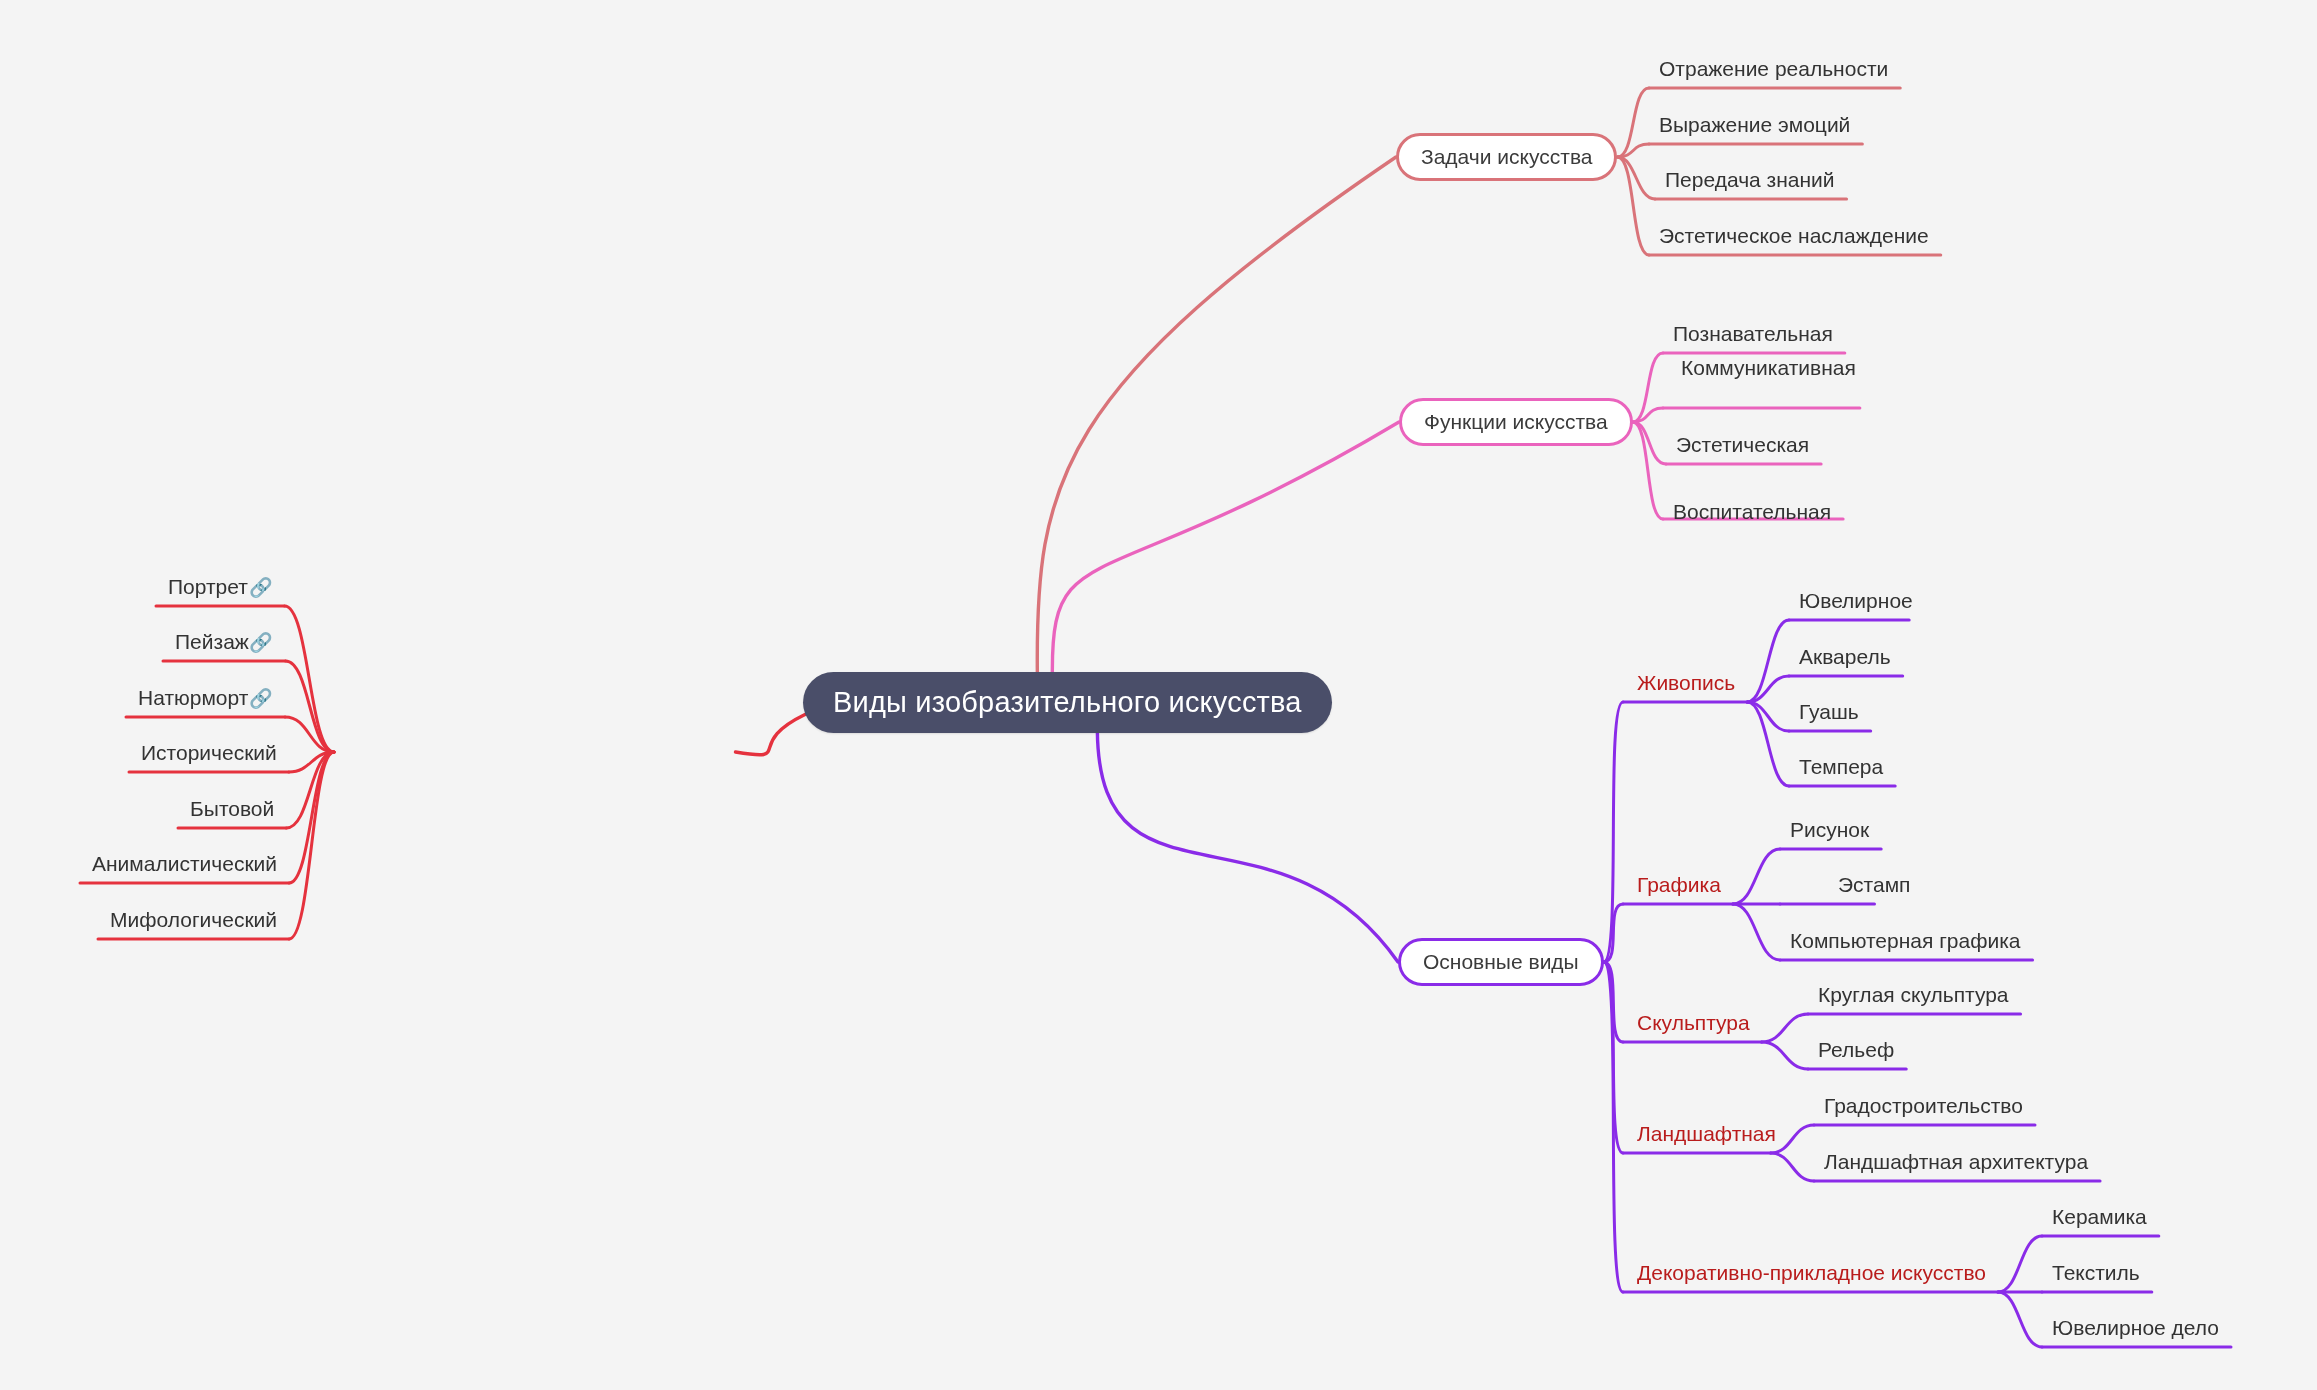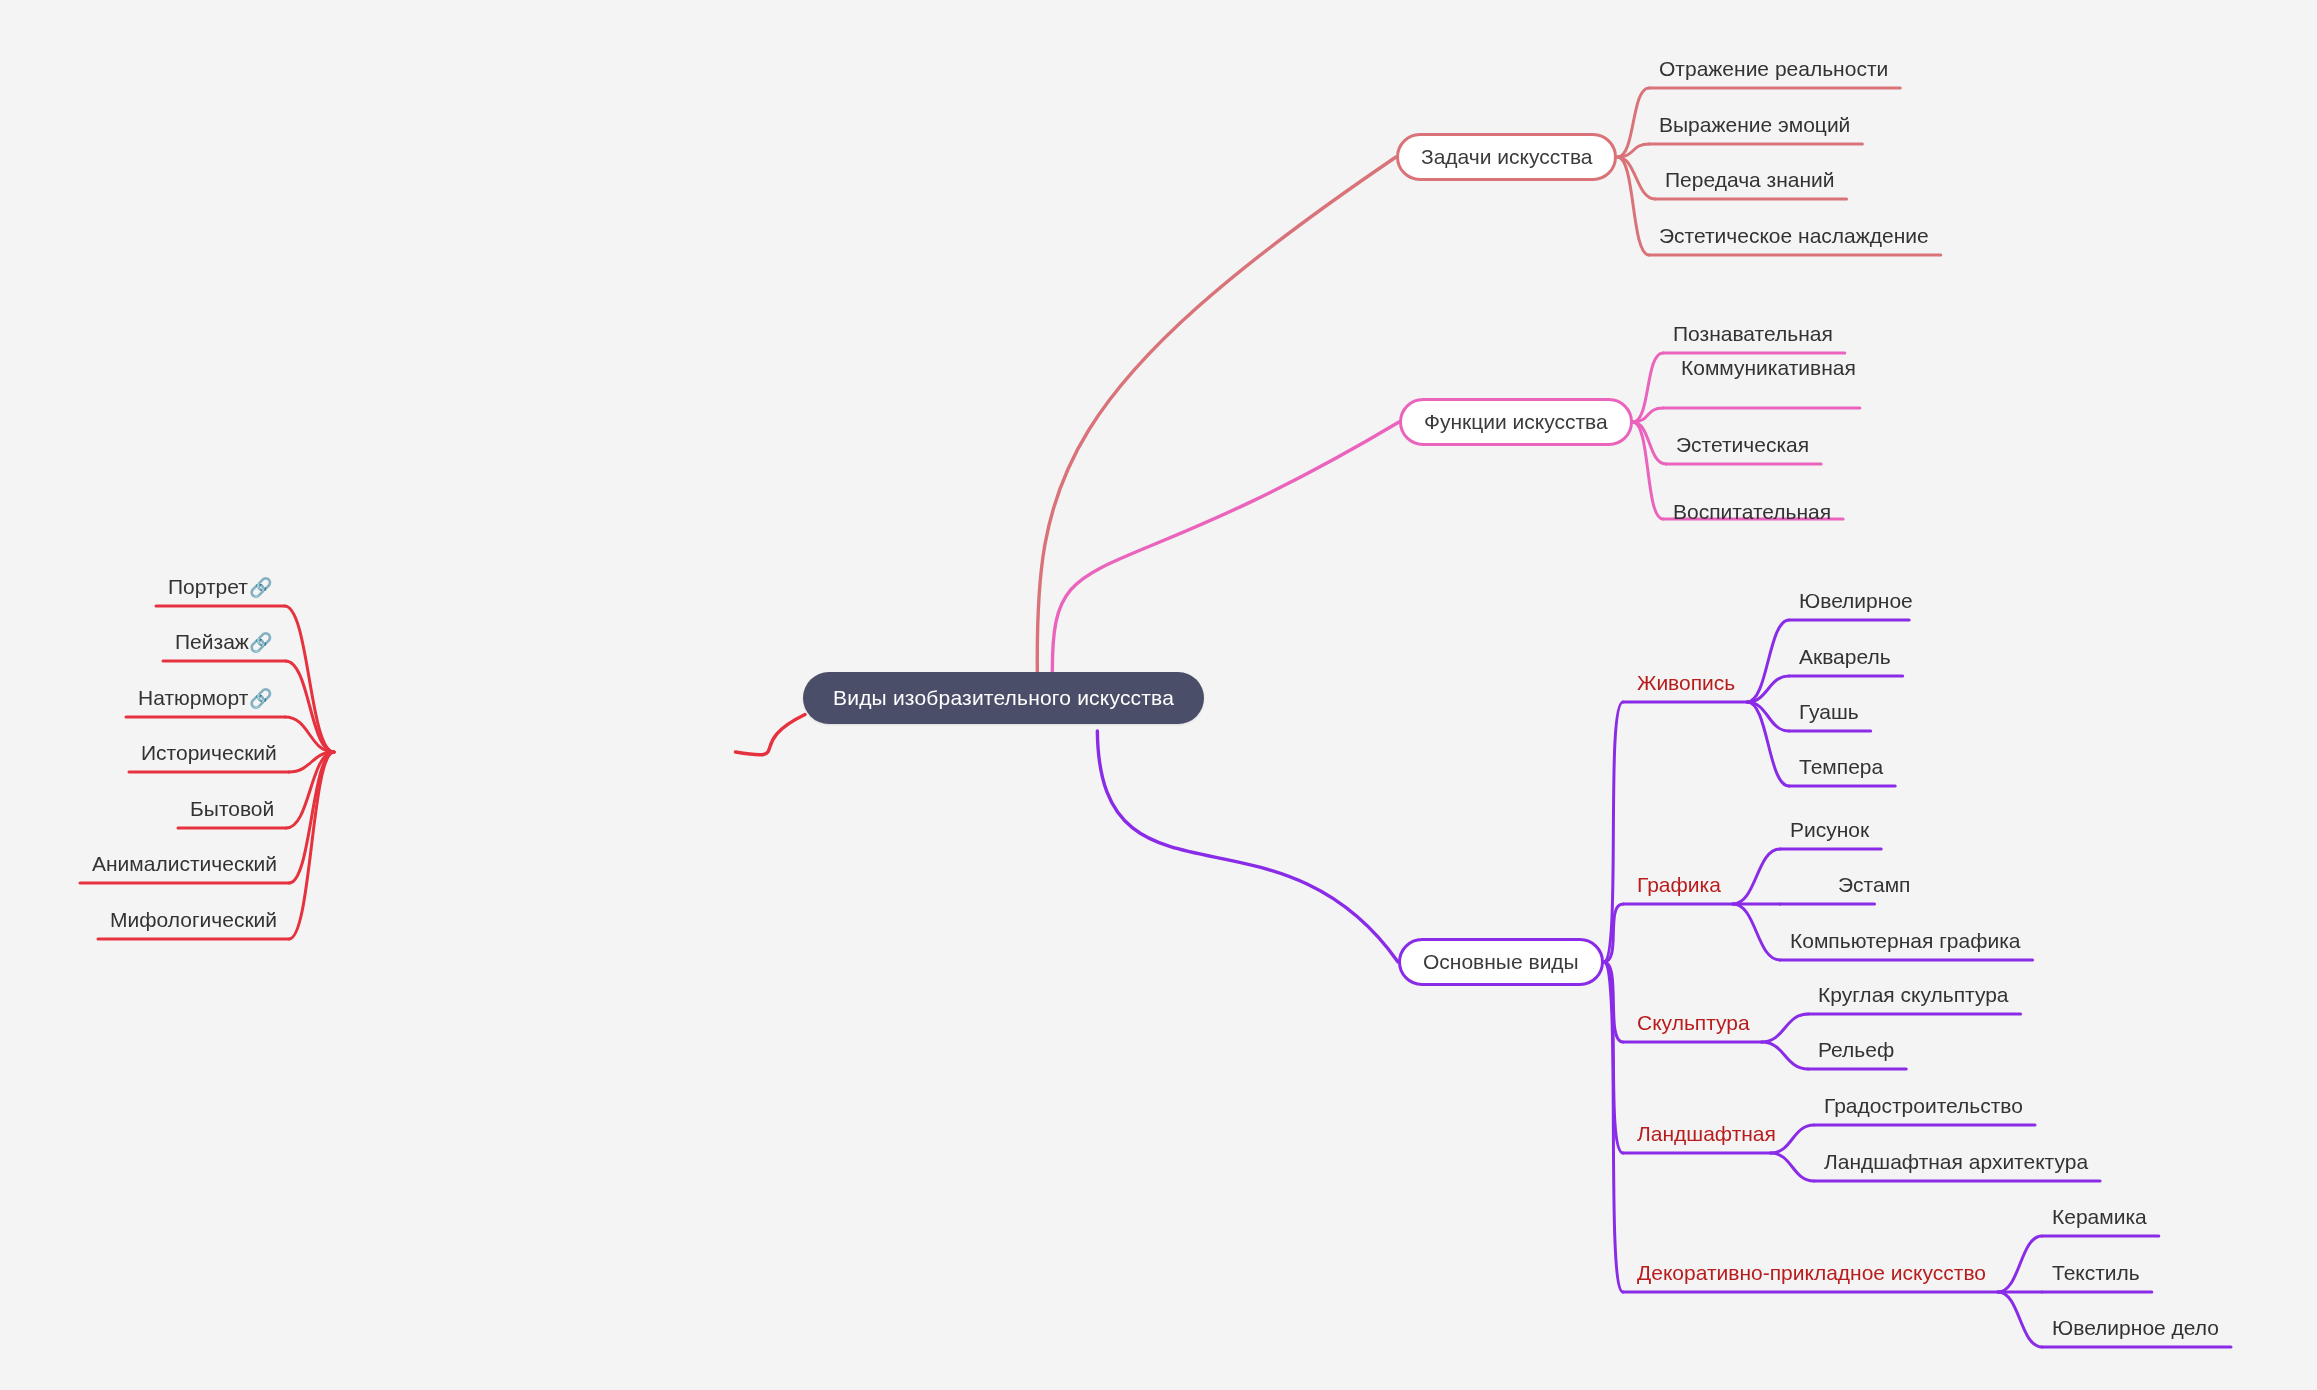--- a/index.html
+++ b/index.html
@@ -26,21 +26,21 @@
   .node {
     position: absolute;
     white-space: nowrap;
     box-sizing: border-box;
   }
   
   .root-node {
     background: #4a4e69;
     color: #ffffff;
     border-radius: 999px;
-    font-size: 21px;
+    font-size: 29px;
     padding: 14px 30px;
     letter-spacing: 0.2px;
     display: flex;
     align-items: center;
     justify-content: center;
     box-shadow: 0 1px 2px rgba(0,0,0,0.10);
   }
   
   .branch-node {
     background: #ffffff;

